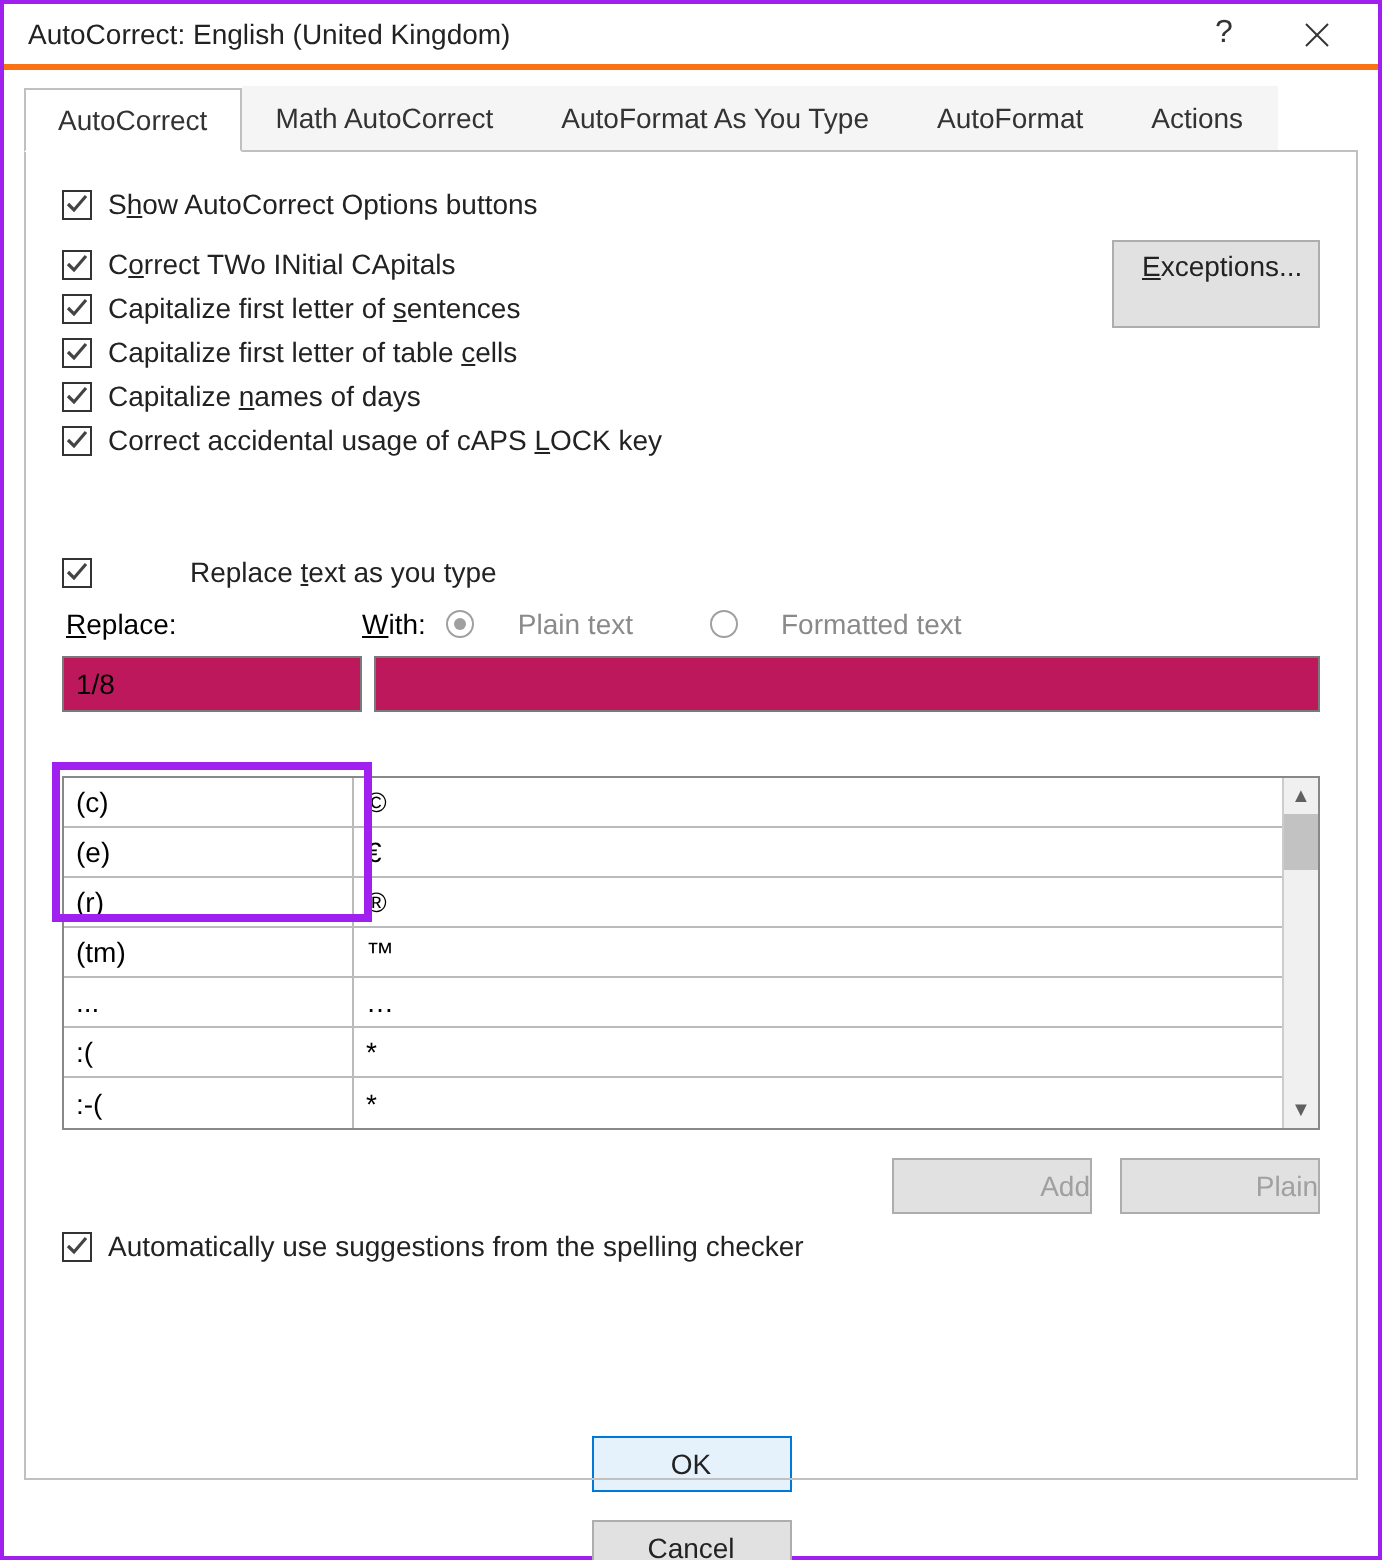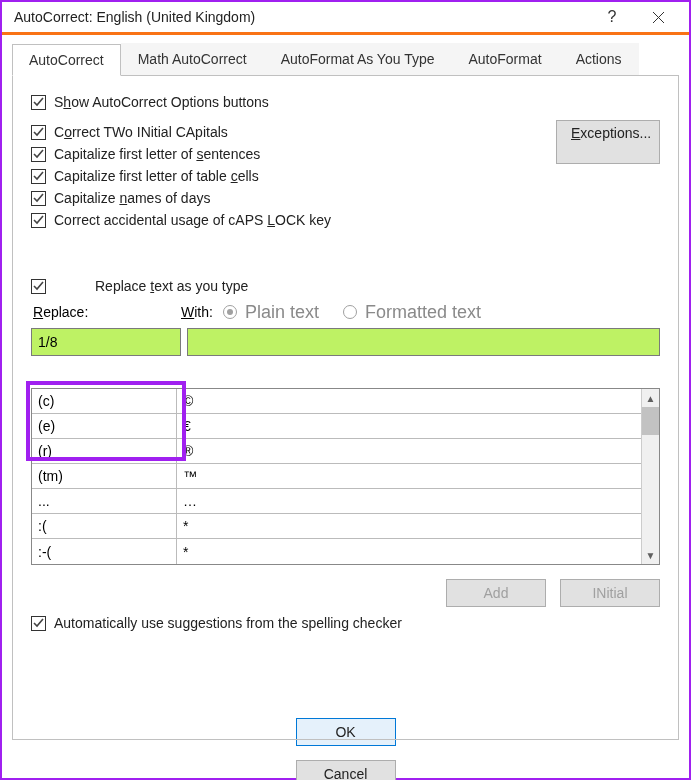--- a/index.html
+++ b/index.html
@@ -15,33 +15,33 @@
   .tabs { display:flex; border-bottom:1px solid #c0c0c0; margin-bottom:0; }
   .tab { padding:7px 16px; font-size:14px; color:#333; border:1px solid transparent; border-bottom:none; background:#f5f5f5; cursor:default; }
   .tab.active { background:#fff; border-color:#c0c0c0; border-bottom:1px solid #fff; position:relative; top:1px; z-index:2;}
   .tabpanel { border:1px solid #c0c0c0; border-top:none; padding:18px 18px 10px 18px; height:664px; position:relative; }
   .row { display:flex; align-items:center; margin-bottom:6px; font-size:14px; color:#222; }
   .chk { width:15px; height:15px; border:1px solid #333; display:inline-flex; align-items:center; justify-content:center; margin-right:8px; background:#fff; }
   .chk svg{display:block;}
   .gap-small{height:8px;}
   .gap-med{height:30px;}
   .btn { border:1px solid #adadad; background:#e1e1e1; font-size:14px; color:#222; padding:4px 14px; min-width:88px; text-align:center;}
-  .btn.disabled { color:#a0a0a0; }
+  .btn.disabled { color:#a0a0a0;text-align:right; }
   .exceptions-row { position:relative; }
   .exceptions-btn { position:absolute; right:0; top:-4px; width:104px; height:44px;}
   .replace-section { margin-top:14px;gap:41px; }
   .field-labels { display:flex; align-items:center; margin-top:6px; font-size:14px; height:24px;}
   .lbl-replace { width:150px; padding-left:2px;}
   .lbl-with { margin-right:10px;}
-  .radio-group { display:flex; align-items:center; gap:2px; color:#8a8a8a; font-size:18px;}
+  .radio-group { display:flex; align-items:center; gap:16px; color:#8a8a8a; font-size:14px;}
   .radio { width:14px; height:14px; border:1px solid #a0a0a0; border-radius:50%; display:inline-flex; align-items:center; justify-content:center; margin-right:6px;}
   .radio.sel::after{content:"";width:6px;height:6px;border-radius:50%;background:#a0a0a0;display:block;}
   .radio-lbl{margin-right:22px;}
   .fields { display:flex; margin-top:4px; }
-  .fld { border:1px solid #7a7a7a; height:28px; font-size:14px; padding:2px 6px; background:#bef264;}
+  .fld { border:1px solid #7a7a7a; height:28px; font-size:14px; padding:2px 6px; background:#be185d;}
   .fld.left { width:150px; }
   .fld.right { flex:1; margin-left:6px; }
   .highlight-box { position:absolute; border:4px solid #a020f0; left:24px; top:346px; width:160px; height:80px; pointer-events:none; }
   .list-wrap { margin-top:32px; display:flex; border:1px solid #888; }
   .list-table { flex:1; }
   .list-row { display:flex; border-bottom:1px solid #bbb; font-size:14px; height:25px; align-items:center;}
   .list-row:last-child{border-bottom:none;}
   .cell-l { width:145px; padding-left:6px; border-right:1px solid #bbb; height:100%; display:flex; align-items:center;}
   .cell-r { flex:1; padding-left:6px; height:100%; display:flex; align-items:center;}
   .scrollbar { width:18px; background:#f0f0f0; display:flex; flex-direction:column; border-left:1px solid #ccc;}
@@ -195,21 +195,21 @@
         <div class="scrollbar">
           <div class="scroll-arrow">▲</div>
           <div class="scroll-thumb"></div>
           <div class="scroll-track"></div>
           <div class="scroll-arrow">▼</div>
         </div>
       </div>
 
       <div class="btn-row">
         <div class="btn disabled">Add</div>
-        <div class="btn disabled">INitial</div>
+        <div class="btn disabled">Plain</div>
       </div>
 
       <div class="gap-small"></div>
       <div class="row">
         <span class="chk">
               <svg width="11" height="11" viewBox="0 0 11 11">
                 <polyline points="1,5 4,8 10,1" fill="none" stroke="#444" stroke-width="1.6"></polyline>
               </svg>
             </span>
         <span>Automatically use suggestions from the spelling checker</span>

